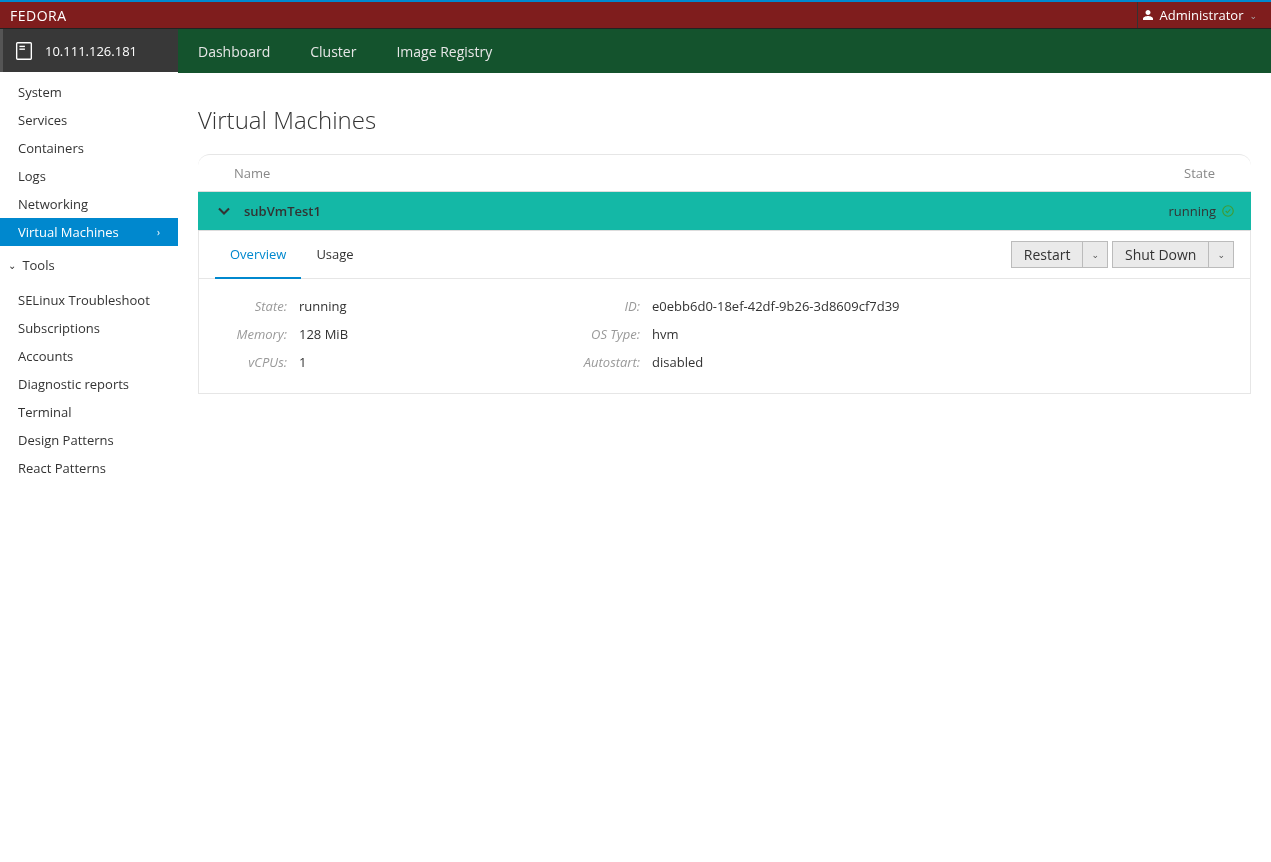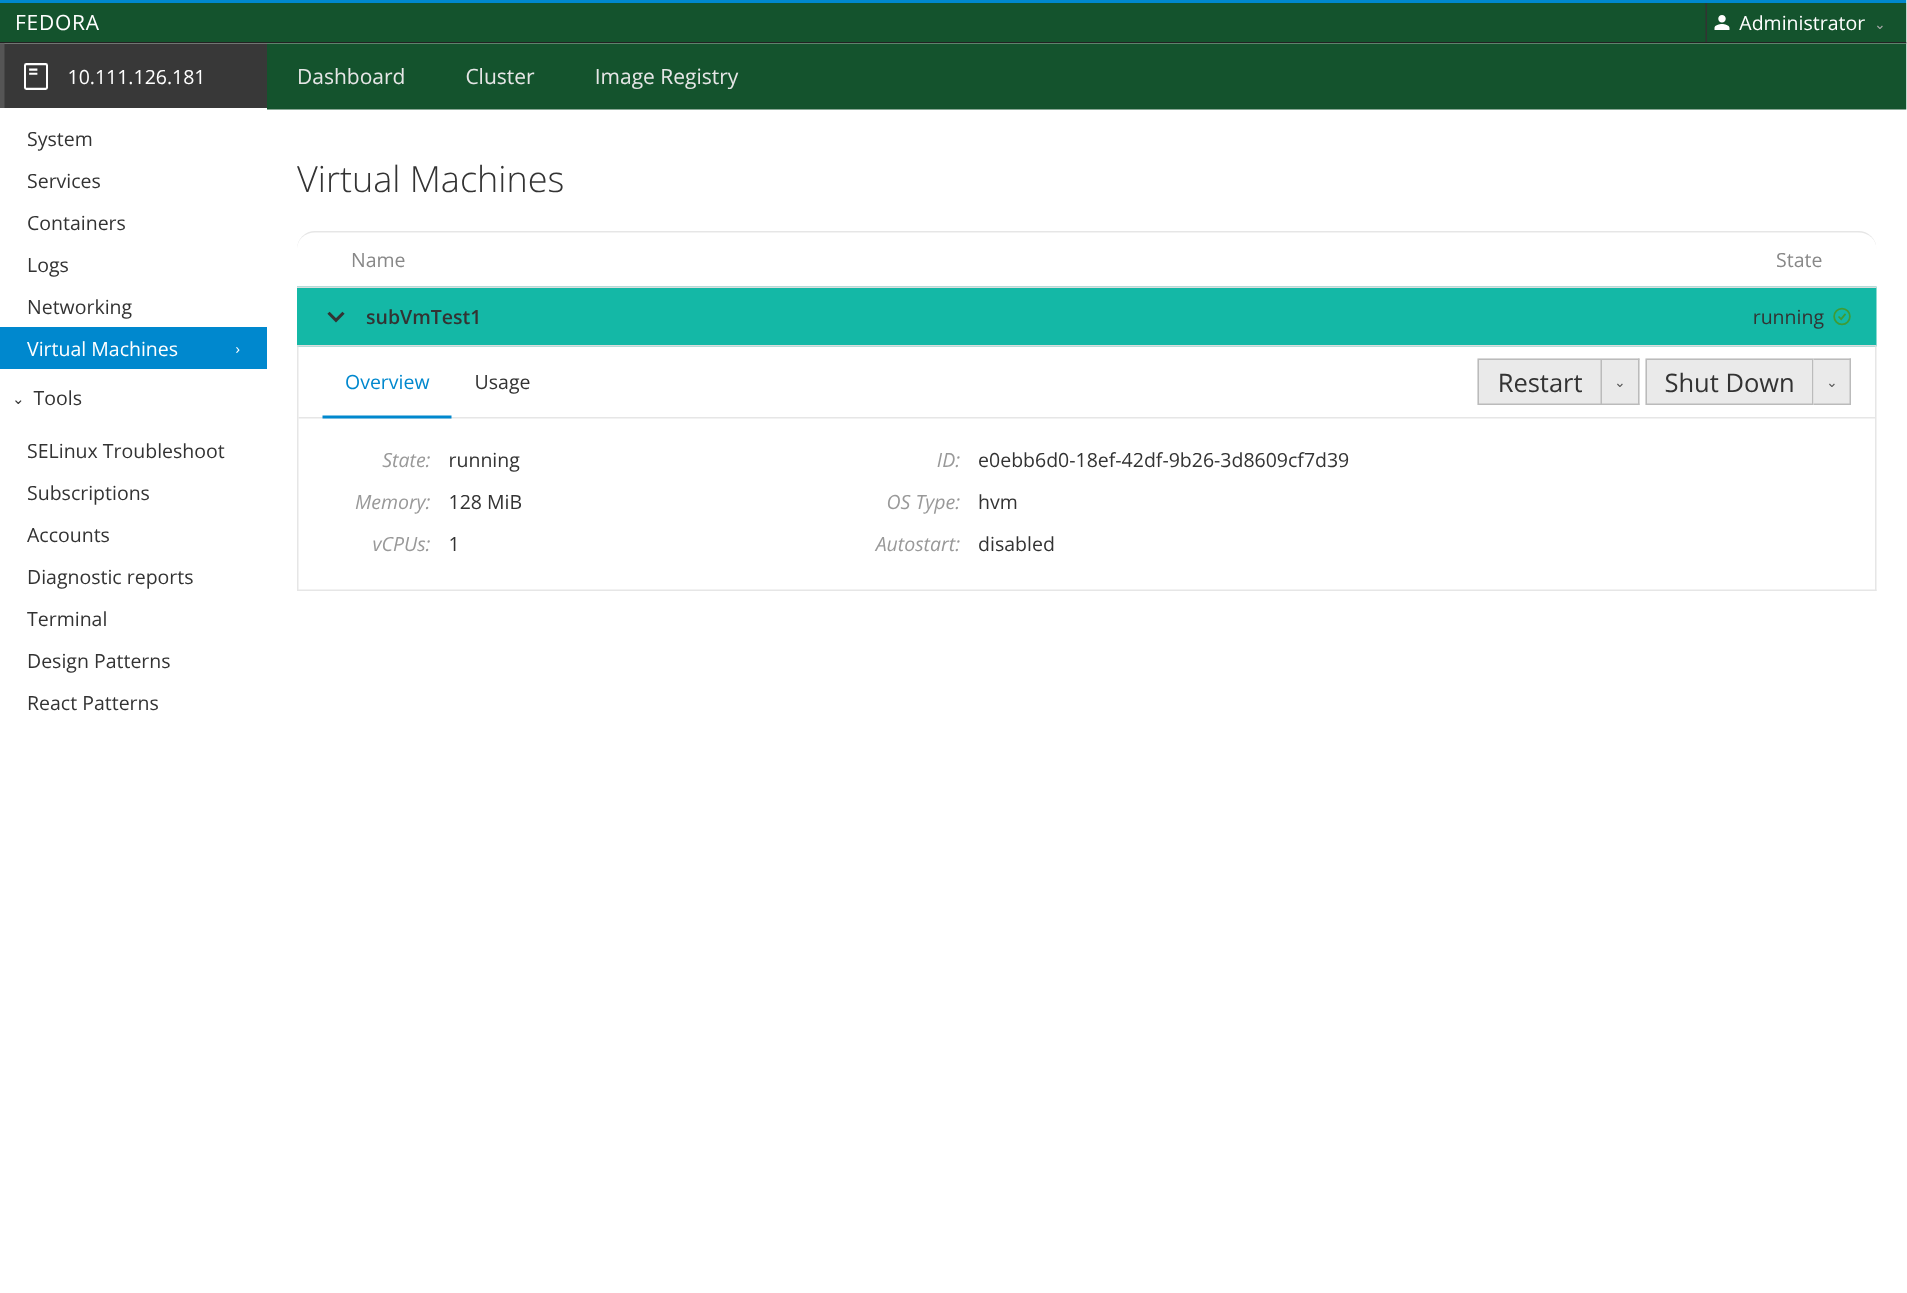--- a/index.html
+++ b/index.html
@@ -1,18 +1,18 @@
 <!DOCTYPE html>
 <html><head>
 <meta charset="utf-8">
 <style>
 * { margin: 0; padding: 0; box-sizing: border-box; font-family: -apple-system, BlinkMacSystemFont, "Segoe UI", "Open Sans", sans-serif; }
 body { background: #fff; color: #333; font-size: 13px; }
 .top-accent { height: 2px; background: #0088ce; }
-.topbar { height: 27px; background: #14532d; color: #fff; display: flex; align-items: center; justify-content: space-between; padding: 0 10px; border-bottom: 1px solid #222; }
+.topbar { height: 27px; background: #7f1d1d; color: #fff; display: flex; align-items: center; justify-content: space-between; padding: 0 10px; border-bottom: 1px solid #222; }
 .brand { font-size: 14px; letter-spacing: 0.5px; font-weight: 400; }
 .user-menu { display: flex; align-items: center; gap: 6px; cursor: pointer; font-size: 13px; padding: 0 4px; height: 100%; border-left: 1px solid #333; }
 .user-menu svg { width: 12px; height: 12px; fill: #fff; }
 .user-menu .caret { font-size: 9px; color: #aaa; }
 .layout { display: flex; height: calc(100vh - 29px); }
 .sidebar { width: 178px; background: #fff; flex-shrink: 0; }
 .host-row { height: 43px; background: #383838; color: #fff; display: flex; align-items: center; padding: 0 10px; gap: 10px; border-left: 3px solid #555; }
 .host-icon { width: 22px; height: 22px; }
 .host-ip { font-size: 13px; }
 .nav-section { padding-top: 6px; }
@@ -35,21 +35,21 @@
 .vm-row .toggle-icon { width: 20px; margin-right: 10px; }
 .vm-row .vm-name { flex: 1; font-weight: 600; font-size: 13px; color: #333; }
 .vm-row .vm-state { font-size: 13px; color: #333; display: flex; align-items: center; gap: 5px; }
 .status-ok { width: 14px; height: 14px; }
 .vm-body { border-left: 1px solid #e6e6e6; border-right: 1px solid #e6e6e6; border-bottom: 1px solid #e6e6e6; }
 .vm-subtabs { display: flex; align-items: center; border-bottom: 1px solid #e6e6e6; padding: 0 16px; height: 48px; }
 .subtab { padding: 0 15px; height: 100%; display: flex; align-items: center; font-size: 13px; color: #333; cursor: pointer; border-bottom: 2px solid transparent; margin-bottom: -1px; }
 .subtab.active { color: #0088ce; border-bottom-color: #0088ce; }
 .vm-actions { margin-left: auto; display: flex; gap: 4px; }
 .btn-group { display: flex; }
-.btn { background: #eaeaea; border: 1px solid #bbb; color: #333; font-size: 17px; padding: 3px 12px; cursor: pointer; }
+.btn { background: #eaeaea; border: 1px solid #bbb; color: #333; font-size: 14px; padding: 3px 12px; cursor: pointer; }
 .btn-caret { background: #eaeaea; border: 1px solid #bbb; border-left: none; padding: 3px 8px; cursor: pointer; font-size: 9px; color: #555; display: flex; align-items: center; }
 .vm-details { padding: 18px 0 22px 0; display: flex; }
 .detail-col { display: grid; grid-template-columns: auto auto; row-gap: 10px; column-gap: 12px; align-content: start; }
 .detail-col.left { margin-left: 20px; }
 .detail-col.right { margin-left: 220px; }
 .d-label { color: #999; text-align: right; font-size: 13px; min-width: 68px; font-style: italic; }
 .d-label.wide { min-width: 72px; }
 .d-value { color: #333; font-size: 13px; }
 </style>
 </head>

